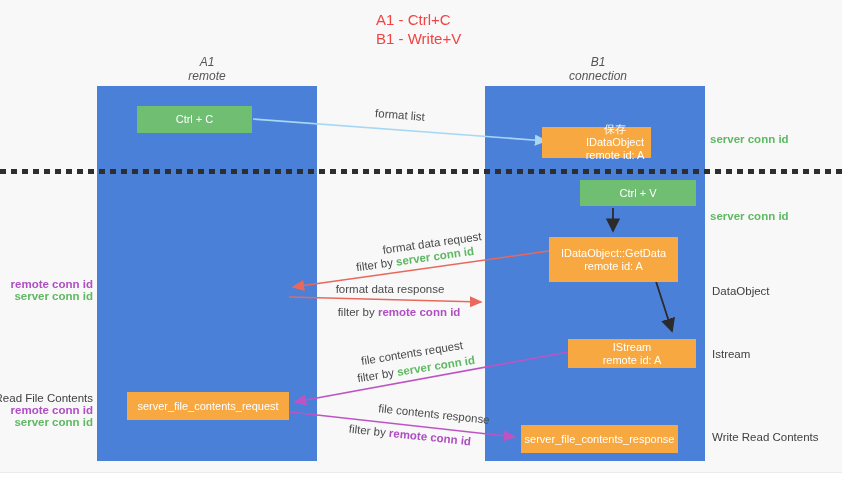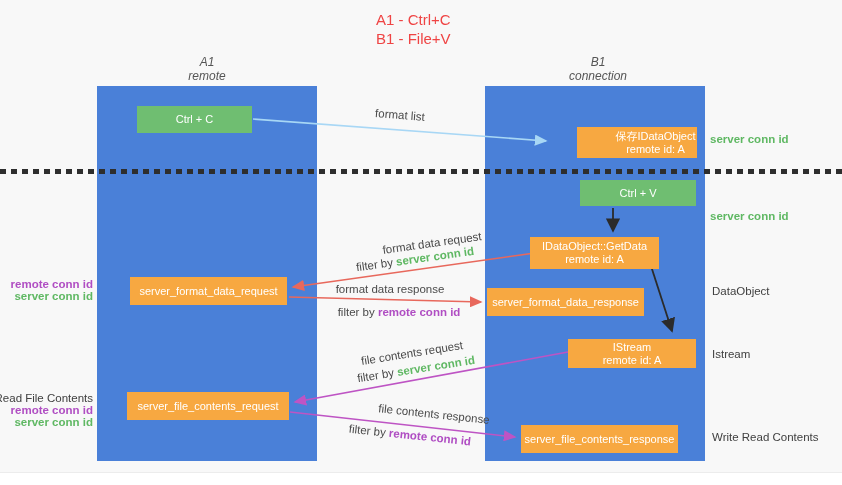--- a/index.html
+++ b/index.html
@@ -77,23 +77,23 @@
     justify-content: center;
     color: #ffffff;
     font-size: 11px;
     line-height: 13px;
     text-align: center;
     z-index: 3;
   }
   .node.green  { background: #6fbe71; }
   .node.orange { background: #f7a841; }
   .n-ctrl-c   { left: 137px; top: 106px; width: 115px; height: 27px; }
-  .n-save-obj { left: 577px; top: 127px; width: 120px; height: 31px; padding-left: 37px; }
+  .n-save-obj { left: 542px; top: 127px; width: 109px; height: 31px; padding-left: 37px; }
   .n-ctrl-v   { left: 556px; top: 180px; width: 116px; height: 26px; margin-left: 24px; }
-  .n-getdata  { left: 530px; top: 237px; width: 129px; height: 32px; }
+  .n-getdata  { left: 549px; top: 237px; width: 129px; height: 45px; }
   .n-fmt-req  { left: 130px; top: 277px; width: 157px; height: 28px; }
   .n-fmt-res  { left: 487px; top: 288px; width: 157px; height: 28px; }
   .n-istream  { left: 568px; top: 339px; width: 128px; height: 29px; }
   .n-file-req { left: 127px; top: 392px; width: 162px; height: 28px; }
   .n-file-res { left: 521px; top: 425px; width: 157px; height: 28px; }
   .mid-label {
     position: absolute;
     white-space: nowrap;
     font-size: 11.5px;
     color: #4a4a4a;
@@ -117,21 +117,21 @@
     white-space: nowrap;
   }
 </style>
 </head>
 <body>
 
 <div id="page">
 
   <div class="title-block">
     <div>A1 - Ctrl+C</div>
-    <div>B1 - File+V</div>
+    <div>B1 - Write+V</div>
   </div>
 
   <div class="col-header left">
     <div>A1</div>
     <div>remote</div>
   </div>
   <div class="col-header right">
     <div>B1</div>
     <div>connection</div>
   </div>
@@ -173,26 +173,20 @@
     <span>保存IDataObject</span>
     <span>remote id: A</span>
   </div>
   <div class="node green n-ctrl-v">
     <span>Ctrl + V</span>
   </div>
   <div class="node orange n-getdata">
     <span>IDataObject::GetData</span>
     <span>remote id: A</span>
   </div>
-  <div class="node orange n-fmt-req">
-    <span>server_format_data_request</span>
-  </div>
-  <div class="node orange n-fmt-res">
-    <span>server_format_data_response</span>
-  </div>
   <div class="node orange n-istream">
     <span>IStream</span>
     <span>remote id: A</span>
   </div>
   <div class="node orange n-file-res">
     <span>server_file_contents_response</span>
   </div>
   <div class="node orange n-file-req">
     <span>server_file_contents_request</span>
   </div>

